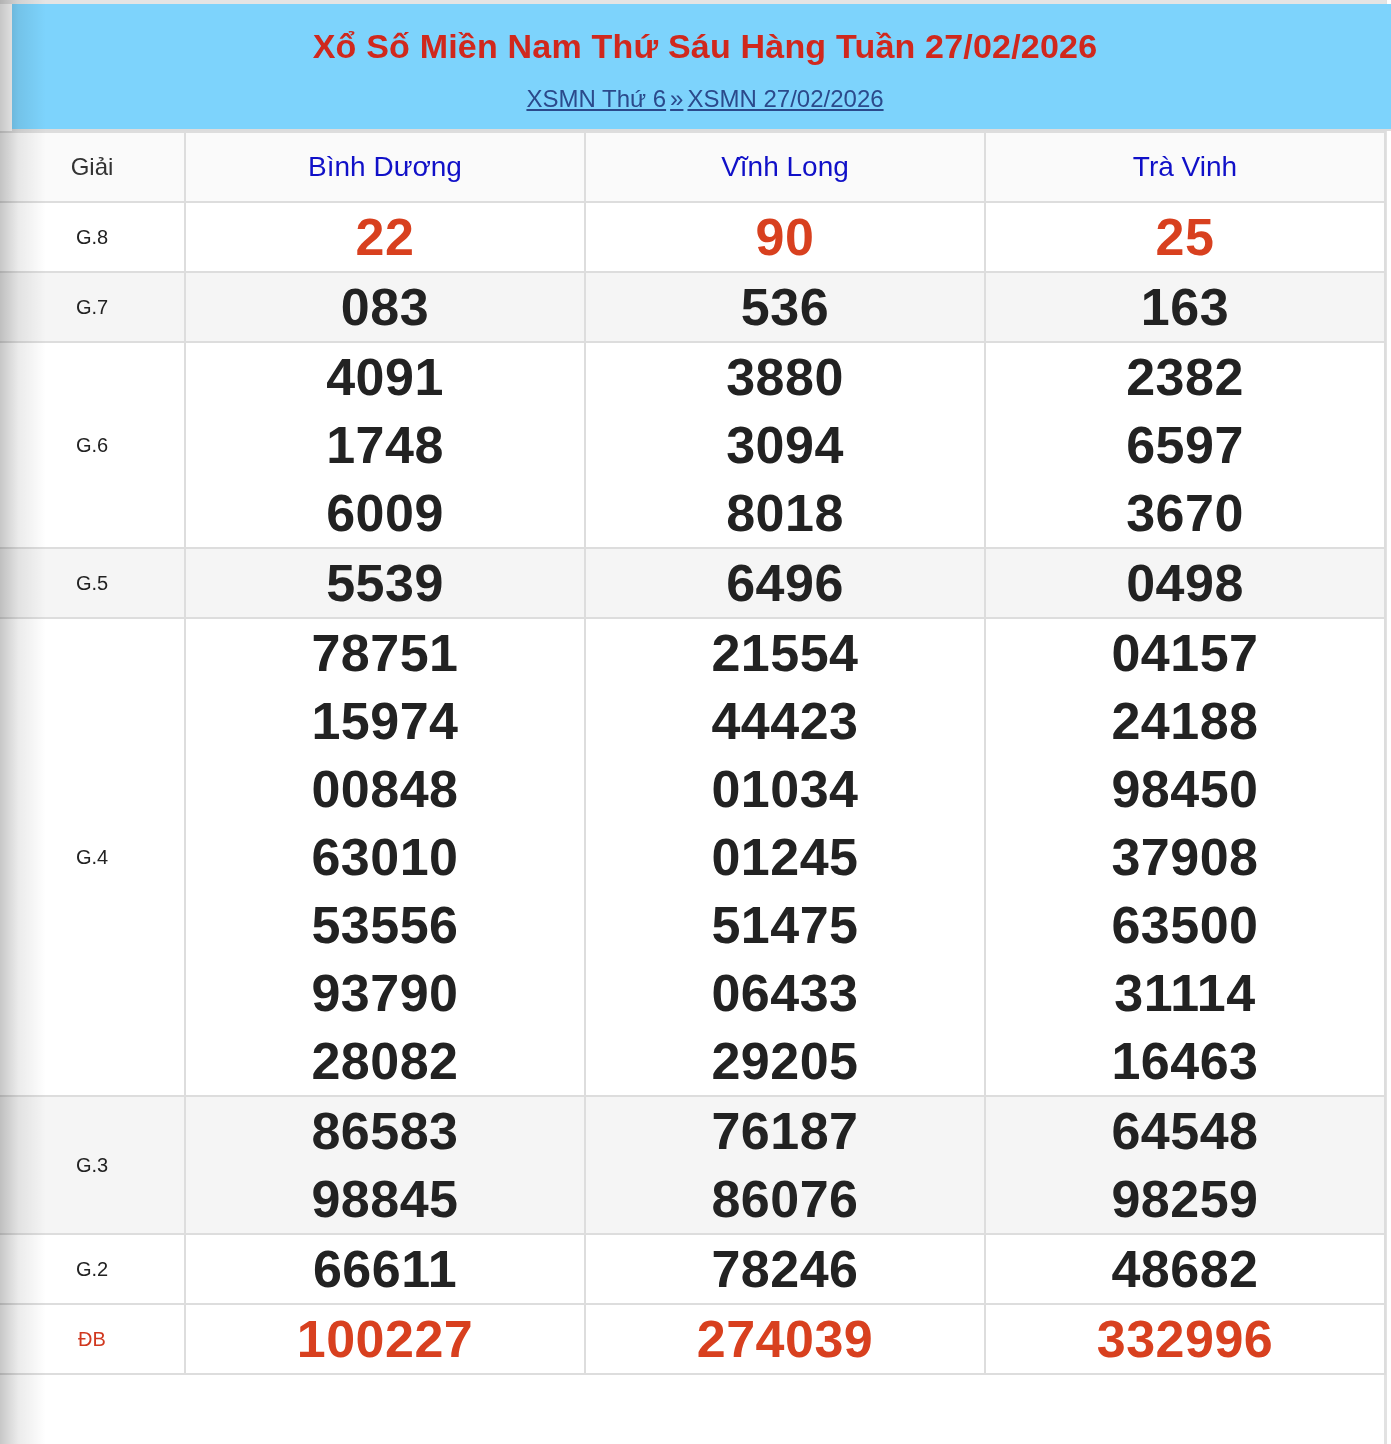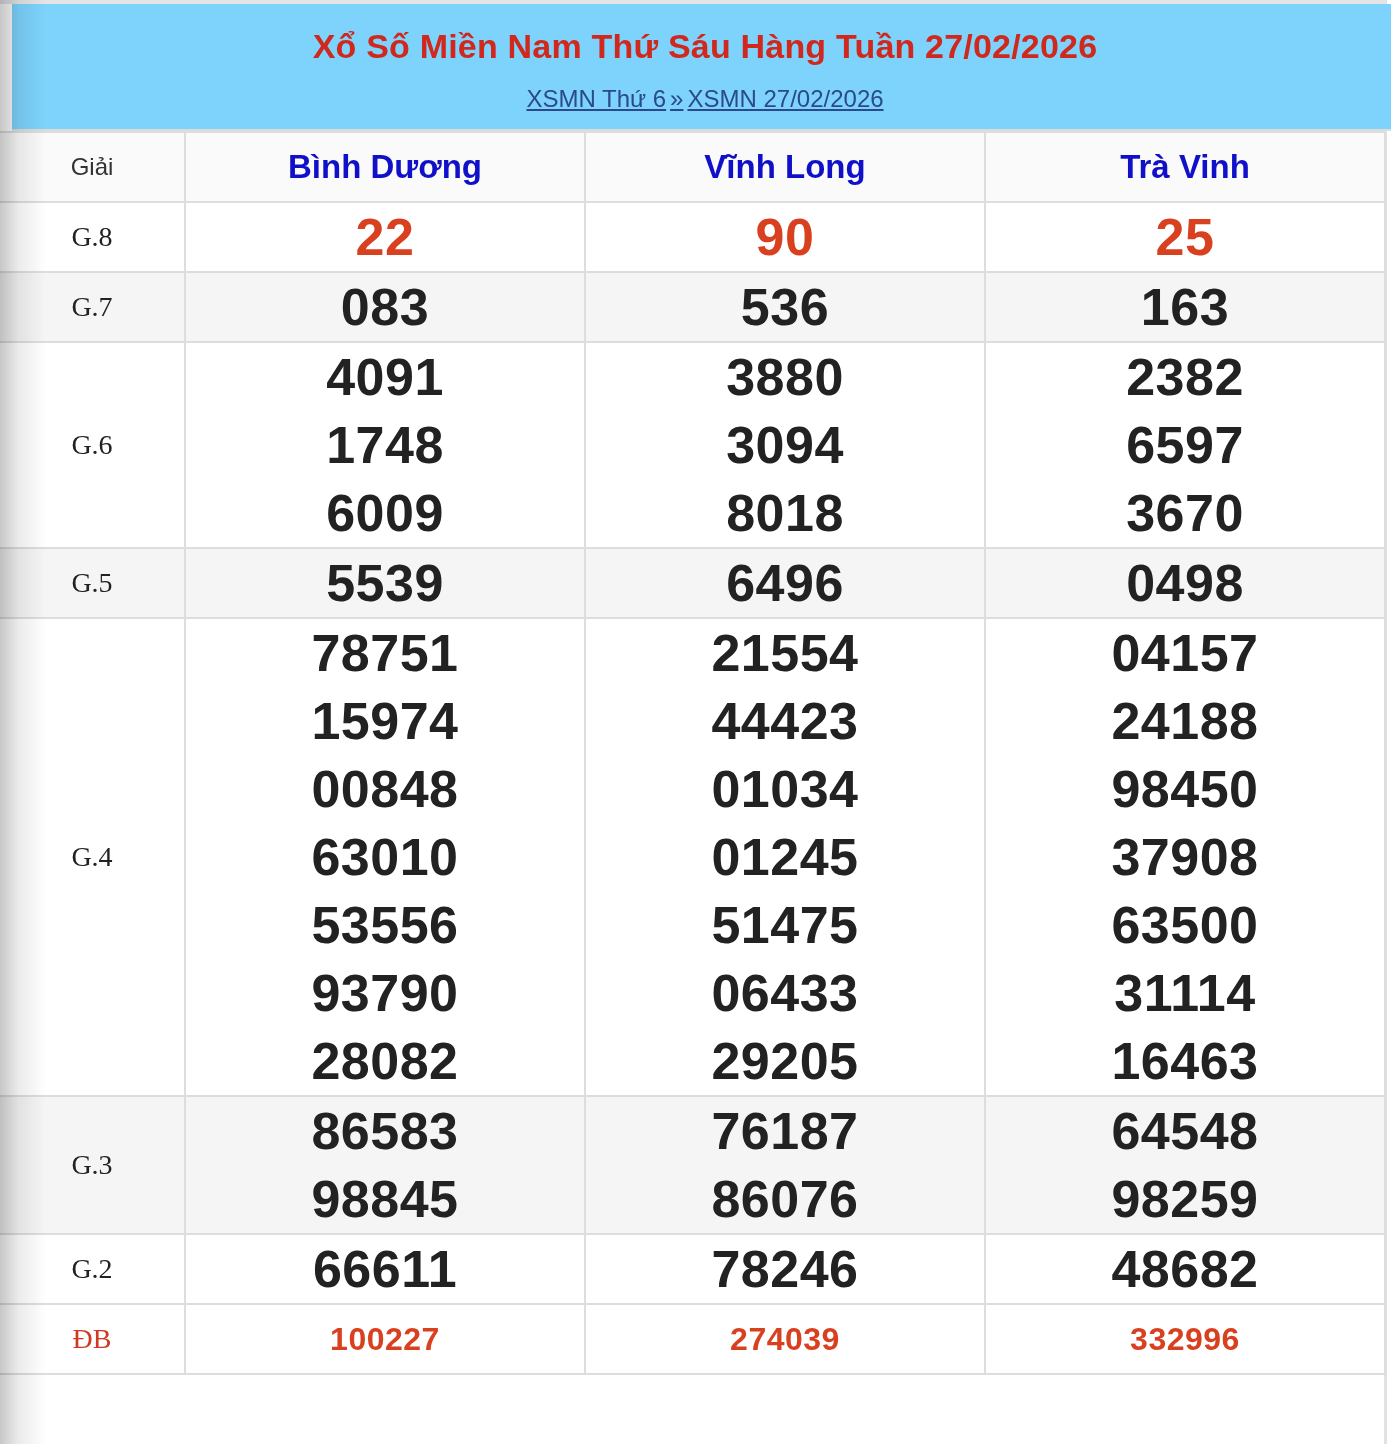--- a/index.html
+++ b/index.html
@@ -11,26 +11,26 @@
     .breadcrumb { margin-top: 18px; font-size: 24px; color: #2b4a8b; line-height: 30px; text-decoration: underline; }
     .breadcrumb a { color: #2b4a8b; text-decoration: none; }
     .breadcrumb .sep { margin: 0 4px; }
     table.results { position: absolute; left: 0; top: 131px; width: 1386px; border-collapse: collapse; table-layout: fixed; }
     table.results td, table.results th { border: 2px solid #dddddd; padding: 0; text-align: center; vertical-align: middle; }
     table.results tr > *:first-child { border-left: none; }
     col.c-label { width: 185px; }
     col.c-prov { width: 400px; }
     .head-row th { height: 68px; background: #fafafa; font-weight: normal; }
     .head-row th.label { font-size: 24px; color: #333333; font-weight: normal; }
-    .prov-name { font-size: 33px; font-weight: bold; color: #1010c8; text-decoration: none; margin-top: 8px; }
-    .prize-label { font-size: 28px; color: #222222; font-family: Liberation Serif, serif; }
+    .prov-name { font-size: 28px; font-weight: normal; color: #1010c8; text-decoration: none; margin-top: 8px; }
+    .prize-label { font-size: 20px; color: #222222; }
     .prize-label.special { color: #d0381f; }
     .num { display: block; font-size: 52px; font-weight: bold; color: #222222; line-height: 68px; letter-spacing: 0.5px; }
     .num.red { color: #d8401f; }
-    .num.big { font-size: 32px; border-radius: 29px; }
+    .num.big { font-size: 52px; border-radius: 29px; }
     tr.alt td { background: #f5f5f5; margin-top: 16px; }
     tr.plain td { background: #ffffff; }
     .shadow { position: absolute; left: 0; top: 0; width: 46px; height: 1444px; pointer-events: none;
       background: linear-gradient(to right, rgba(0,0,0,0.22), rgba(0,0,0,0.08) 40%, rgba(0,0,0,0.0)); }
   </style>
 </head>
 <body>
 
 <div class="page">
   <div class="topline"></div>

